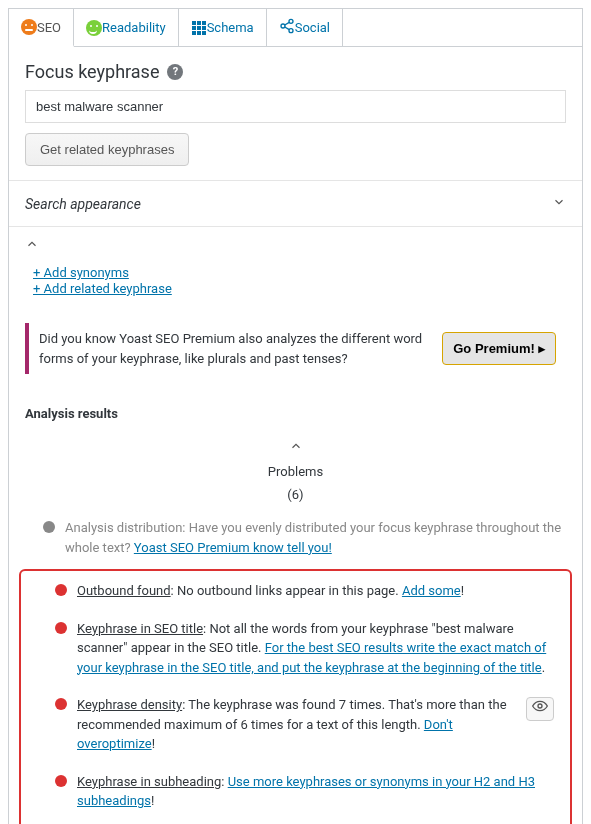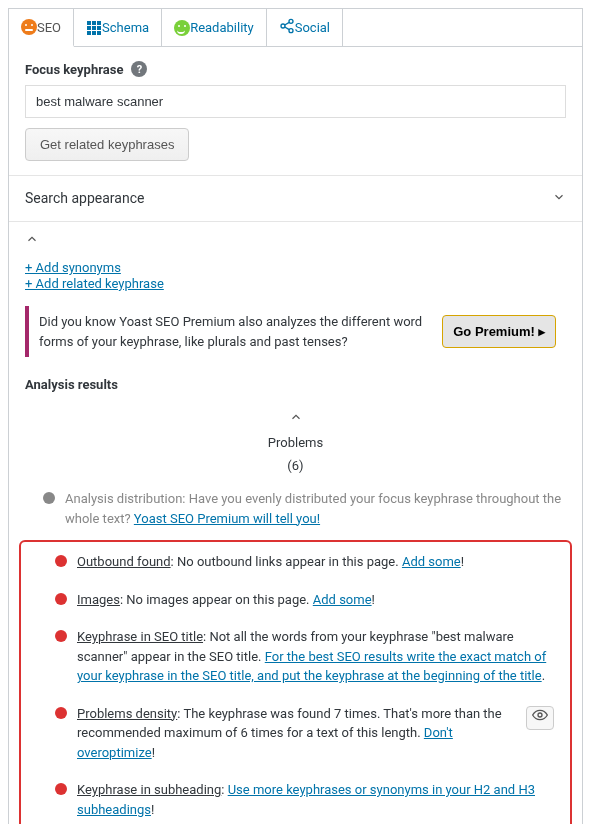--- a/index.html
+++ b/index.html
@@ -46,52 +46,52 @@
       width: 8px; height: 4px; border: 2px solid #fff; border-top: none; border-left: none; border-right: none;
       border-radius: 0 0 8px 8px; top: 8px; left: 3px;
     }
     .schema-ico { display: grid; grid-template-columns: repeat(3,4px); grid-template-rows: repeat(3,4px); gap: 1px; }
     .schema-ico span { background: #0073aa; width:4px; height:4px; }
     .share-ico svg { width: 16px; height: 16px; }
 
     
     .panel { padding: 14px 16px; }
     .label-row { display: flex; align-items: center; gap: 8px; margin-bottom: 8px; }
-    .label { font-weight: 700; color: #32373c; font-size: 13px; }
+    .label { font-weight: 400; color: #32373c; font-size: 18px; }
     .help-icon { width:16px; height:16px; border-radius:50%; background:#72777c; color:#fff; display:flex; align-items:center; justify-content:center; font-size:11px; font-weight:700; }
     .fk-input {
       width: 100%; border:1px solid #ddd; padding:8px 10px; font-size:13px; color:#32373c;
     }
     .btn {
       margin-top: 10px;
       background: linear-gradient(#f7f7f7,#efefef);
       border: 1px solid #ccc;
       border-radius: 4px;
       padding: 8px 14px;
       font-size: 13px;
       color: #555;
       cursor: pointer;
     }
     .section-divider { border-top: 1px solid #e5e5e5; }
 
-    .accordion { padding: 14px 16px; display:flex; align-items:flex-start; justify-content:space-between; cursor:pointer; }
+    .accordion { padding: 14px 16px; display:flex; align-items:center; justify-content:space-between; cursor:pointer;font-style:italic; }
     .accordion-title { font-size: 14px; color:#32373c; }
     .chevron { width: 14px; height: 14px; }
 
     .analysis-head { padding: 10px 16px 6px; display:flex; align-items:flex-start; justify-content:space-between; }
     .analysis-head-left { display:flex; gap:10px; align-items:flex-start; }
     .analysis-title { font-size: 14px; color:#32373c; }
     .analysis-sub { font-size: 12px; color:#555; margin-top:2px; }
 
     .links-block { padding: 4px 16px 2px; }
     .link { color:#0073aa; text-decoration: underline; cursor:pointer; font-size:13px; }
-    .link-block-line { display:block; margin: 1px 0; }
+    .link-block-line { display:block; margin: 1px 8px; }
 
     .promo {
-      margin: 12px 16px;
+      margin: 24px 16px;
       display:flex; gap:12px; align-items:center;
       border-left: 4px solid #a4286a;
       background:#fff; padding: 6px 10px;
     }
     .promo-text { flex:1; font-size:13px; color:#32373c; line-height:1.5; }
     .go-premium {
       background:#e5e5e5; border:1px solid #d6a400; border-radius:4px;
       padding: 8px 10px; font-size:13px; font-weight:600; color:#000; cursor:pointer;
       white-space: nowrap;
     }
@@ -127,39 +127,39 @@
 
   <div class="tabs">
     <div class="tab active">
       <span class="tab-icon">
           <span class="face orange"></span>
         </span>
       <span>SEO</span>
     </div>
     <div class="tab">
       <span class="tab-icon">
-        <span class="schema-ico">
-            <span></span>
-            <span></span>
-            <span></span>
-            <span></span>
-            <span></span>
-            <span></span>
-            <span></span>
-            <span></span>
-            <span></span>
-          </span>
-      </span>
-      <span>Schema</span>
-    </div>
-    <div class="tab">
-      <span class="tab-icon">
           <span class="face green"></span>
         </span>
       <span>Readability</span>
+    </div>
+    <div class="tab">
+      <span class="tab-icon">
+        <span class="schema-ico">
+            <span></span>
+            <span></span>
+            <span></span>
+            <span></span>
+            <span></span>
+            <span></span>
+            <span></span>
+            <span></span>
+            <span></span>
+          </span>
+      </span>
+      <span>Schema</span>
     </div>
     <div class="tab">
       <span class="tab-icon">
         <span class="share-ico"><svg viewBox="0 0 24 24" fill="none" stroke="#0073aa" stroke-width="2">
               <circle cx="18" cy="5" r="3"></circle>
               <circle cx="6" cy="12" r="3"></circle>
               <circle cx="18" cy="19" r="3"></circle>
               <line x1="8.6" y1="10.5" x2="15.4" y2="6.5"></line>
               <line x1="8.6" y1="13.5" x2="15.4" y2="17.5"></line>
             </svg></span>
@@ -216,51 +216,45 @@
           <polyline points="6 15 12 9 18 15"></polyline>
         </svg>
     </span>
     <span>Problems</span>
     <span>(6)</span>
   </div>
 
   <div class="item-row">
     <span class="bullet grey"></span>
     <div class="item-body" style="color:#888;">
-      <span>Analysis distribution</span><span>: Have you evenly distributed your focus keyphrase throughout the whole text? </span><a class="action">Yoast SEO Premium will tell you!</a>
+      <span>Analysis distribution</span><span>: Have you evenly distributed your focus keyphrase throughout the whole text? </span><a class="action">Yoast SEO Premium know tell you!</a>
     </div>
   </div>
 
   <div class="red-box">
 
     <div class="item-row">
       <span class="bullet red"></span>
       <div class="item-body">
         <span class="name">Outbound found</span><span>: No outbound links appear in this page. </span><a class="action">Add some</a><span>!</span>
       </div>
     </div>
 
-    <div class="item-row">
-      <span class="bullet red"></span>
-      <div class="item-body">
-        <span class="name">Images</span><span>: No images appear on this page. </span><a class="action">Add some</a><span>!</span>
-      </div>
-    </div>
 
     <div class="item-row">
       <span class="bullet red"></span>
       <div class="item-body">
         <span class="name">Keyphrase in SEO title</span><span>: Not all the words from your keyphrase "best malware scanner" appear in the SEO title. </span><a class="action">For the best SEO results write the exact match of your keyphrase in the SEO title, and put the keyphrase at the beginning of the title</a><span>.</span>
       </div>
     </div>
 
     <div class="item-row">
       <span class="bullet red"></span>
       <div class="item-body">
-        <span class="name">Problems density</span><span>: The keyphrase was found 7 times. That's more than the recommended maximum of 6 times for a text of this length. </span><a class="action">Don't overoptimize</a><span>!</span>
+        <span class="name">Keyphrase density</span><span>: The keyphrase was found 7 times. That's more than the recommended maximum of 6 times for a text of this length. </span><a class="action">Don't overoptimize</a><span>!</span>
       </div>
       <span class="eye-btn">
         <span><svg viewBox="0 0 24 24" fill="none" stroke="#555" stroke-width="2">
               <path d="M1 12s4-7 11-7 11 7 11 7-4 7-11 7S1 12 1 12z"></path>
               <circle cx="12" cy="12" r="3"></circle>
             </svg></span>
       </span>
     </div>
 
     <div class="item-row">

